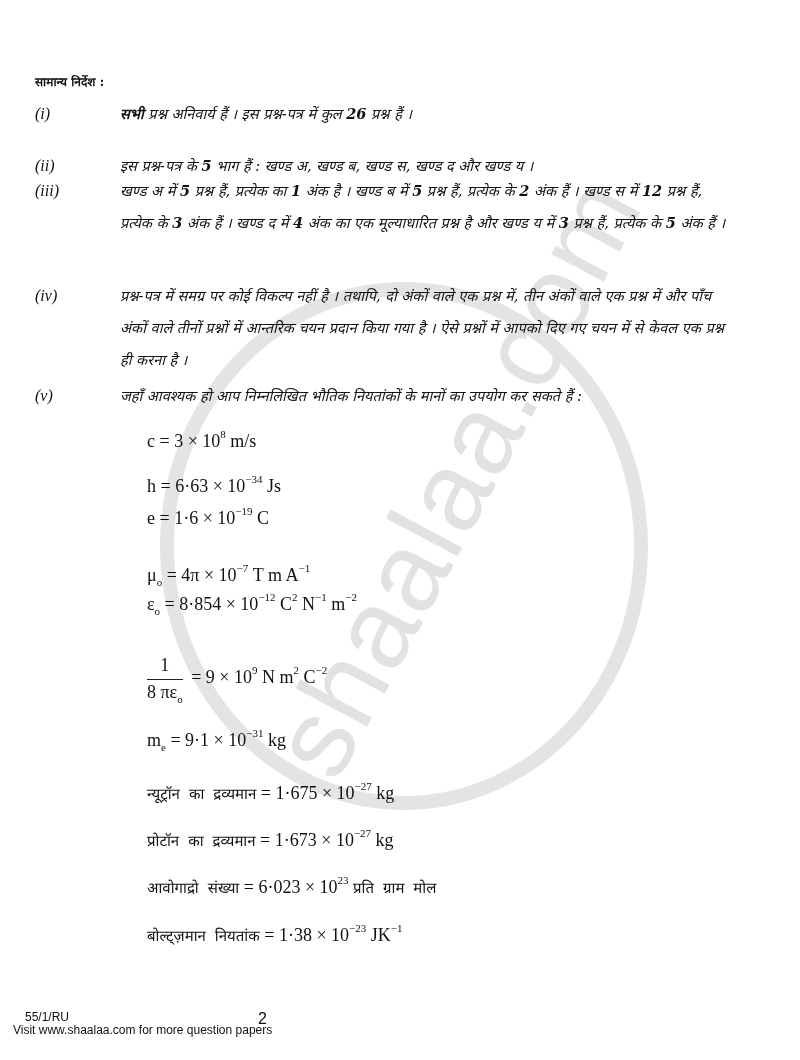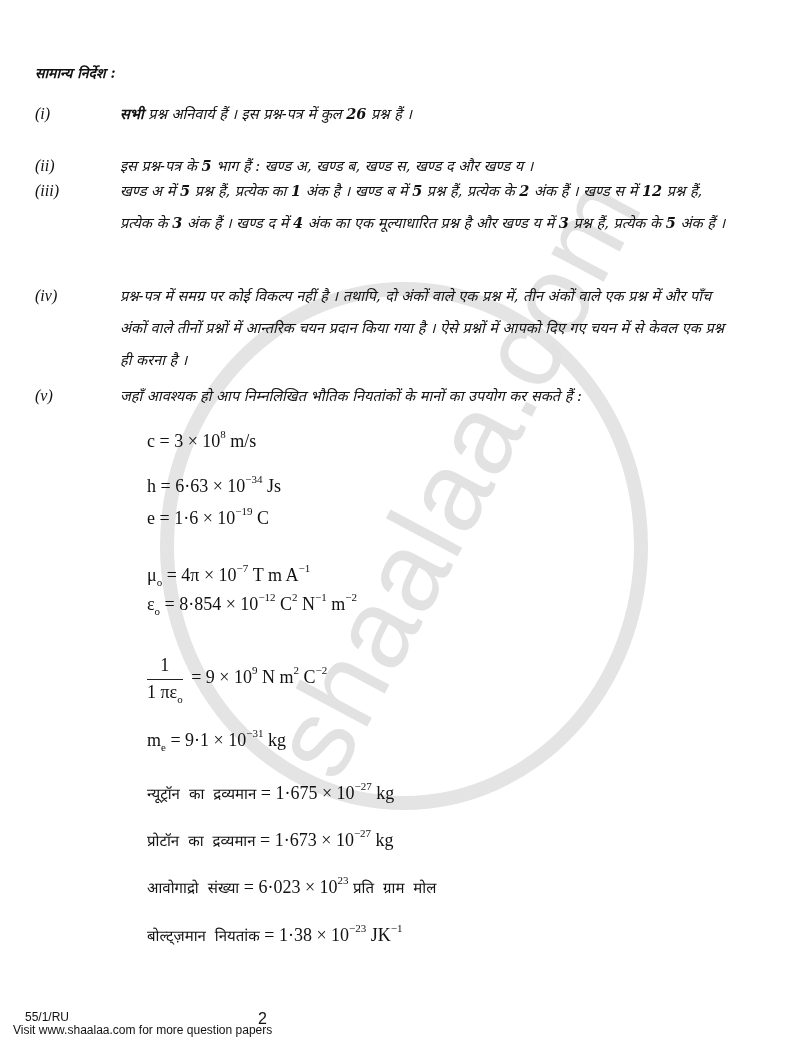--- a/index.html
+++ b/index.html
@@ -11,21 +11,21 @@
     position: absolute; left: 160px; top: 282px; width: 488px; height: 528px;
     border: 14px solid #e4e4e4; border-radius: 50%; box-sizing: border-box; z-index: 0;
   }
   .watermark-text {
     position: absolute; left: 175px; top: 490px; width: 480px; text-align: center;
     font-family: "Liberation Sans", sans-serif; font-size: 112px; color: #e2e2e2;
     transform: rotate(-62deg); transform-origin: center center; z-index: 0; letter-spacing: 2px;
   }
   .content { position: relative; z-index: 1; }
   .heading {
-    position: absolute; left: 35px; top: 63px; font-size: 14px; font-style: italic; font-weight: bold;
+    position: absolute; left: 35px; top: 73px; font-size: 12px; font-weight: bold;
     font-family: "DejaVu Serif", serif;
   }
   .instr { position: absolute; left: 35px; width: 700px; font-size: 15px; font-style: italic; line-height: 32px; }
   .instr .num { position: absolute; left: 0; top: 0; width: 50px; font-family: "Liberation Serif", serif; font-size: 16px; }
   .instr .txt { margin-left: 85px; font-family: "DejaVu Serif", serif; font-size: 14.5px; }
   .instr b { font-weight: bold; }
   .const {
     position: absolute; left: 147px; font-family: "Liberation Serif", "DejaVu Serif", serif;
     font-size: 18px; white-space: nowrap;
   }
@@ -88,21 +88,21 @@
 
   <div class="const" style="top:565px">
     <span>μ</span><sub>o</sub><span> = </span><span>4π</span><span> × 10</span><sup>−7</sup> <span>T m A</span><sup>−1</sup>
   </div>
 
   <div class="const" style="top:594px">
     <span>ε</span><sub>o</sub><span> = </span><span>8·854</span><span> × 10</span><sup>−12</sup> <span>C</span><sup>2</sup> <span>N</span><sup>−1</sup> <span>m</span><sup>−2</sup>
   </div>
 
   <div class="const" style="top:655px">
-    <span class="frac"><span class="n">1</span><span class="d"><span>1 πε</span><sub>o</sub></span></span><span> = </span><span>9</span><span> × 10</span><sup>9</sup> <span>N m</span><sup>2</sup> <span>C</span><sup>−2</sup>
+    <span class="frac"><span class="n">1</span><span class="d"><span>8 πε</span><sub>o</sub></span></span><span> = </span><span>9</span><span> × 10</span><sup>9</sup> <span>N m</span><sup>2</sup> <span>C</span><sup>−2</sup>
   </div>
 
   <div class="const" style="top:730px">
     <span>m</span><sub>e</sub><span> = </span><span>9·1</span><span> × 10</span><sup>−31</sup> <span>kg</span>
   </div>
 
   <div class="const" style="top:783px">
     <span class="hi">न्यूट्रॉन का द्रव्यमान</span><span> = </span><span>1·675</span><span> × 10</span><sup>−27</sup> <span>kg</span>
   </div>
 

